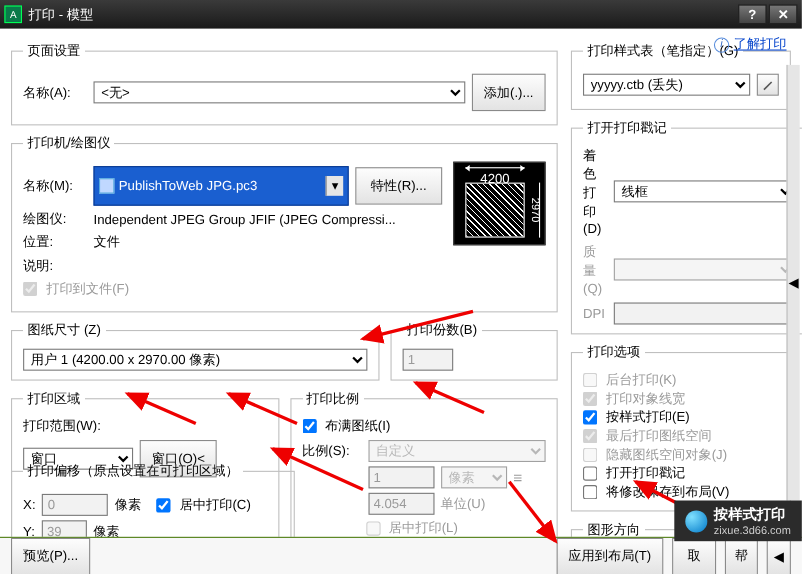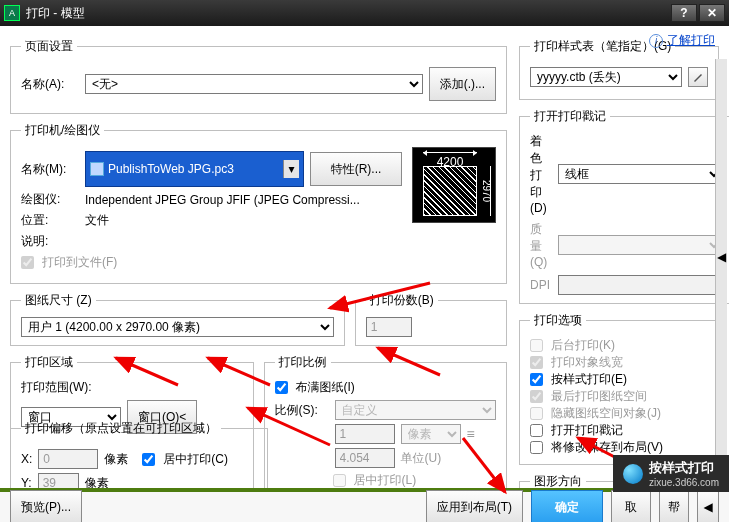--- a/index.html
+++ b/index.html
@@ -29,21 +29,21 @@
 .preview .dim-top::before,.preview .dim-top::after{content:"";position:absolute;top:-3px;width:0;height:0;border-top:3px solid transparent;border-bottom:3px solid transparent}
 .preview .dim-top::before{left:0;border-right:4px solid #fff}
 .preview .dim-top::after{right:0;border-left:4px solid #fff}
 .preview .dim-right{position:absolute;top:18px;right:4px;bottom:6px;border-right:1px solid #fff;width:12px}
 .preview .dim-right span{position:absolute;right:-2px;top:50%;transform:translateY(-50%) rotate(0);writing-mode:vertical-rl;color:#fff;font-size:10px}
 .preview .hatch{position:absolute;left:10px;top:18px;right:18px;bottom:6px;background:repeating-linear-gradient(45deg,#fff 0,#fff 1px,transparent 1px,transparent 4px);border:1px solid #fff}
 .grid2{display:grid;grid-template-columns:auto 1fr;gap:6px 8px;align-items:center}
 .two{display:flex;gap:10px}
 .two>fieldset{flex:1}
 .eqicon{font-size:14px;line-height:1}
-.footer{position:absolute;left:0;right:0;bottom:0;height:34px;border-top:4px solid #4d7c0f;display:flex;align-items:center;padding:0 10px;gap:8px;background:#f7f7f7}
+.footer{position:absolute;left:0;right:0;bottom:0;height:34px;border-top:1px solid #4d7c0f;display:flex;align-items:center;padding:0 10px;gap:8px;background:#f7f7f7}
 .footer .spacer{flex:1}
 .btn.primary{background:linear-gradient(#55c3ff,#2a9ff0);color:#fff;border-color:#1a7acc;font-weight:bold}
 .watermark{position:absolute;right:0;bottom:30px;display:flex;align-items:center;background:#2b2b2b;color:#fff;padding:4px 10px;gap:6px;z-index:50}
 .watermark .logo{width:20px;height:20px;border-radius:50%;background:radial-gradient(circle at 30% 30%, #7fe0ff, #0078c8);display:flex;align-items:center;justify-content:center}
 .selprinter{background:#1a5fd0;color:#fff;border:1px solid #0a3a90;height:20px;flex:1;display:flex;align-items:center;padding:17px 4px;gap:4px}
 .selprinter .picon{width:14px;height:14px;background:#c0d8ff;border:1px solid #5ad;}
 .selprinter .caret{margin-left:auto;background:#e6e6e6;color:#000;width:16px;height:18px;display:flex;align-items:center;justify-content:center;border-left:1px solid #888}
 .iconcircle{width:20px;height:20px;border:1px solid #8a8a8a;display:inline-flex;align-items:center;justify-content:center;background:linear-gradient(#fdfdfd,#e3e3e3)}
 .chev{width:20px;height:22px}
 .reveal{position:absolute;right:2px;top:50%;transform:translateY(-50%);width:12px;background:#e6e6e6;border-left:1px solid #bbb;display:flex;align-items:center;justify-content:center;height:calc(100% - 26px - 34px - 6px);}
@@ -86,21 +86,21 @@
         <legend>打印机/绘图仪</legend>
         <div style="display:flex;gap:10px">
           <div style="flex:1">
             <div class="row">
               <span class="lbl">名称(M):</span>
               <div class="selprinter">
                 <span class="picon"></span>
                 <span>PublishToWeb JPG.pc3</span>
                 <span class="caret">▾</span>
               </div>
-              <button class="btn" style="width:92px">特性(R)...</button>
+              <button class="btn" style="width:79px">特性(R)...</button>
             </div>
             <div class="row">
               <span class="lbl">绘图仪:</span>
               <span>Independent JPEG Group JFIF (JPEG Compressi...</span>
             </div>
             <div class="row">
               <span class="lbl">位置:</span>
               <span>文件</span>
             </div>
             <div class="row">
@@ -281,21 +281,20 @@
 
   <div class="reveal">
     <span>◀</span>
   </div>
 </div>
 
 <div class="footer">
   <button class="btn">预览(P)...</button>
   <div class="spacer"></div>
   <button class="btn">应用到布局(T)</button>
-  <button class="btn primary" style="width:72px">确定</button>
   <button class="btn" style="width:40px">取</button>
   <button class="btn" style="width:30px">帮</button>
   <button class="btn chev">
       <span>◀</span>
     </button>
 </div>
 
 <div class="watermark">
   <div class="logo"></div>
   <div>

